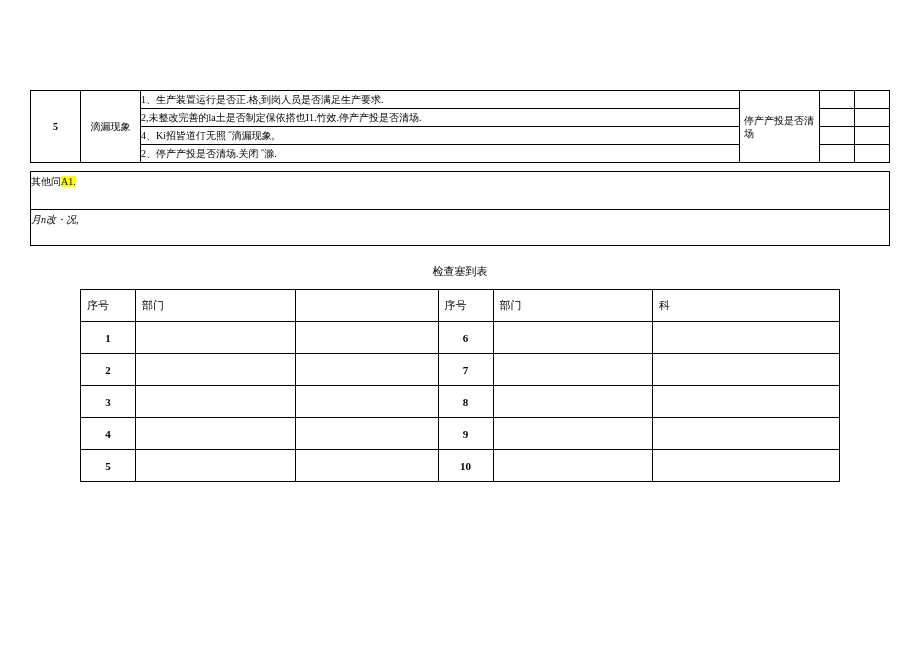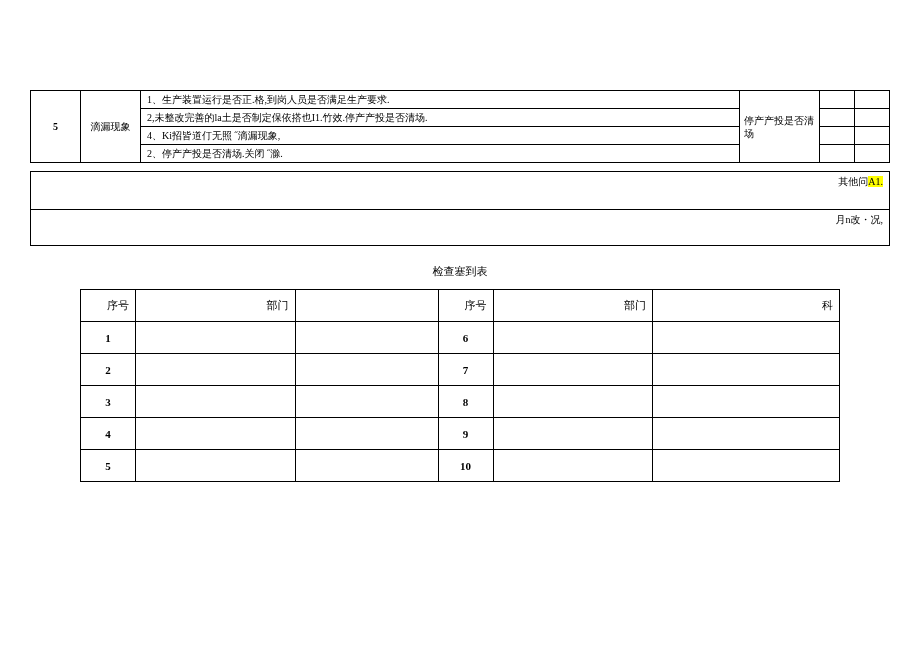--- a/index.html
+++ b/index.html
@@ -39,21 +39,21 @@
       width: 50px;
       text-align: center;
       font-weight: bold;
     }
     .col-cat {
       width: 60px;
       text-align: center;
     }
     .col-item {
       text-align: left;
-      padding-left: 6px;
+      padding-left: 0;
     }
     .col-note {
       width: 80px;
       text-align: left;
       font-size: 10px;
     }
     .col-blank1 {
       width: 35px;
     }
     .col-blank2 {
@@ -61,47 +61,48 @@
     }
     .highlight {
       background: #ffff00;
     }
     .notes-table {
       margin: 0 30px 18px 30px;
       width: calc(100% - 60px);
     }
     .notes-table td {
       font-size: 10px;
-      padding: 3px 6px;
-      text-align: right;
+      padding: 3px 0;
+      text-align: left;
     }
     .notes-row1 {
       height: 38px;
       vertical-align: top;
     }
     .notes-row2 {
       height: 36px;
       vertical-align: top;
+      font-style: italic;
     }
     .section-title {
       text-align: center;
       font-size: 11px;
       margin: 8px 0 10px 0;
     }
     .signin-table {
       margin: 0 80px;
       width: calc(100% - 160px);
     }
     .signin-table td, .signin-table th {
       height: 32px;
       padding: 0 6px;
     }
     .signin-table th {
       font-weight: normal;
-      text-align: right;
+      text-align: left;
     }
     .signin-seq {
       width: 50px;
       text-align: center;
     }
     .signin-seq-bold {
       width: 50px;
       text-align: center;
       font-weight: bold;
     }

